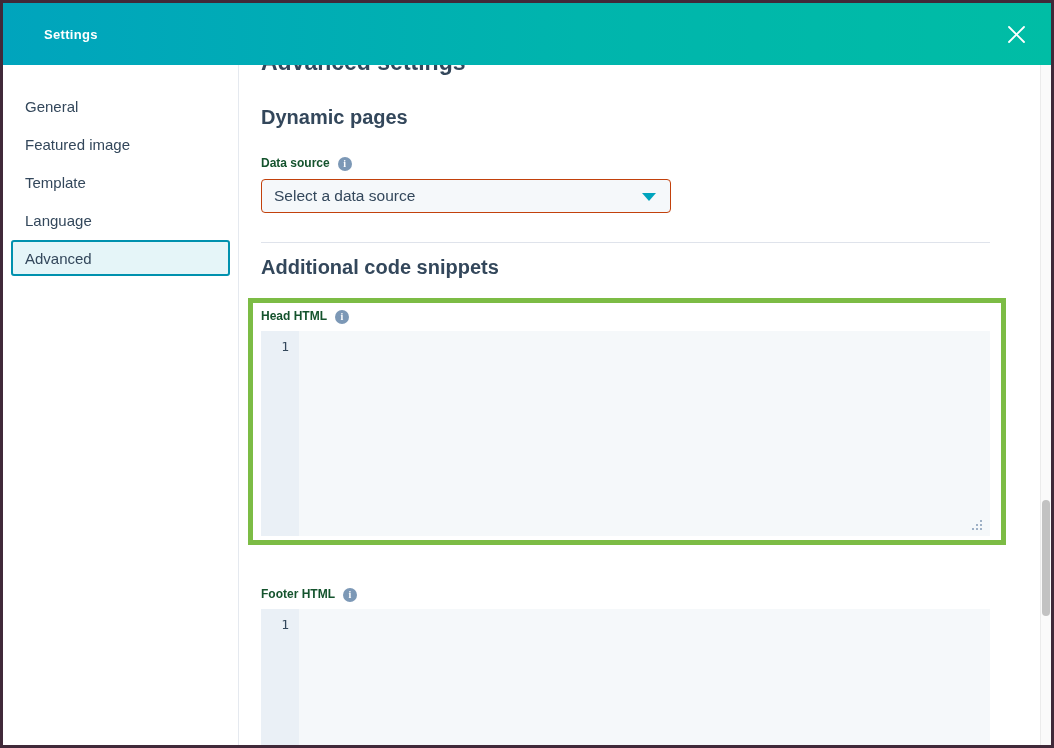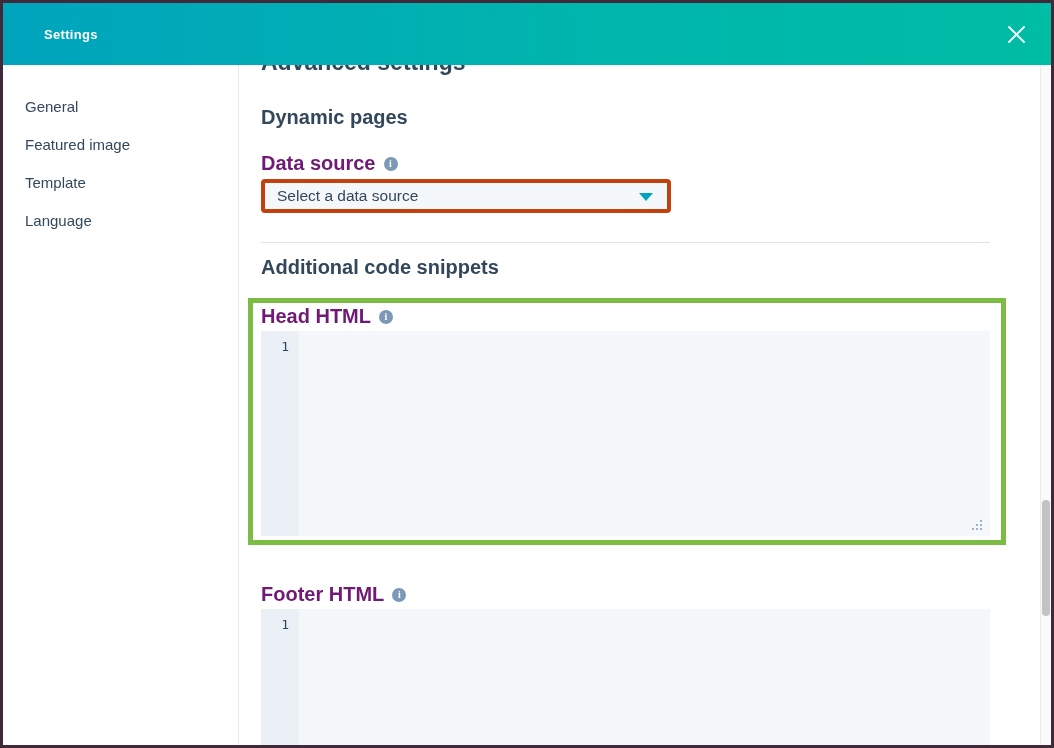--- a/index.html
+++ b/index.html
@@ -90,21 +90,21 @@
   }
   .h-dynamic { margin-top: 30px; }
   .h-snippets { margin-top: 12px; }
 
   .label-row {
     display: flex;
     align-items: center;
     gap: 8px;
     line-height: 17px;
   }
-  .field-label { font-size: 20px; font-weight: 700; color: #701a75; }
+  .field-label { font-size: 12px; font-weight: 700; color: #14532d; }
   .lr-datasource { margin-top: 26px; }
   .lr-footer { margin-top: 41px; }
 
   .info-icon {
     width: 14px; height: 14px;
     border-radius: 50%;
     background: #7c98b6;
     color: #ffffff;
     font-size: 10px;
     font-weight: 700;
@@ -115,21 +115,21 @@
     cursor: pointer;
     flex: 0 0 auto;
   }
 
   
   .dropdown {
     margin-top: 7px;
     width: 410px;
     height: 34px;
     background: #f5f8fa;
-    border: 4px solid #c2410c;
+    border: 1px solid #c2410c;
     border-radius: 4px;
     display: flex;
     align-items: center;
     padding: 0 14px 0 12px;
     position: relative;
     cursor: pointer;
   }
   .dropdown-text { font-size: 15.5px; color: #33475b; }
   .caret-down {
     position: absolute;
@@ -240,20 +240,23 @@
         <span>General</span>
       </div>
       <div class="nav-item">
         <span>Featured image</span>
       </div>
       <div class="nav-item">
         <span>Template</span>
       </div>
       <div class="nav-item">
         <span>Language</span>
+      </div>
+      <div class="nav-item selected">
+        <span>Advanced</span>
       </div>
     </nav>
 
     <main class="content">
       <div class="content-inner">
 
         <h1 class="page-title">Advanced settings</h1>
 
         <h2 class="section-heading h-dynamic">Dynamic pages</h2>
 

